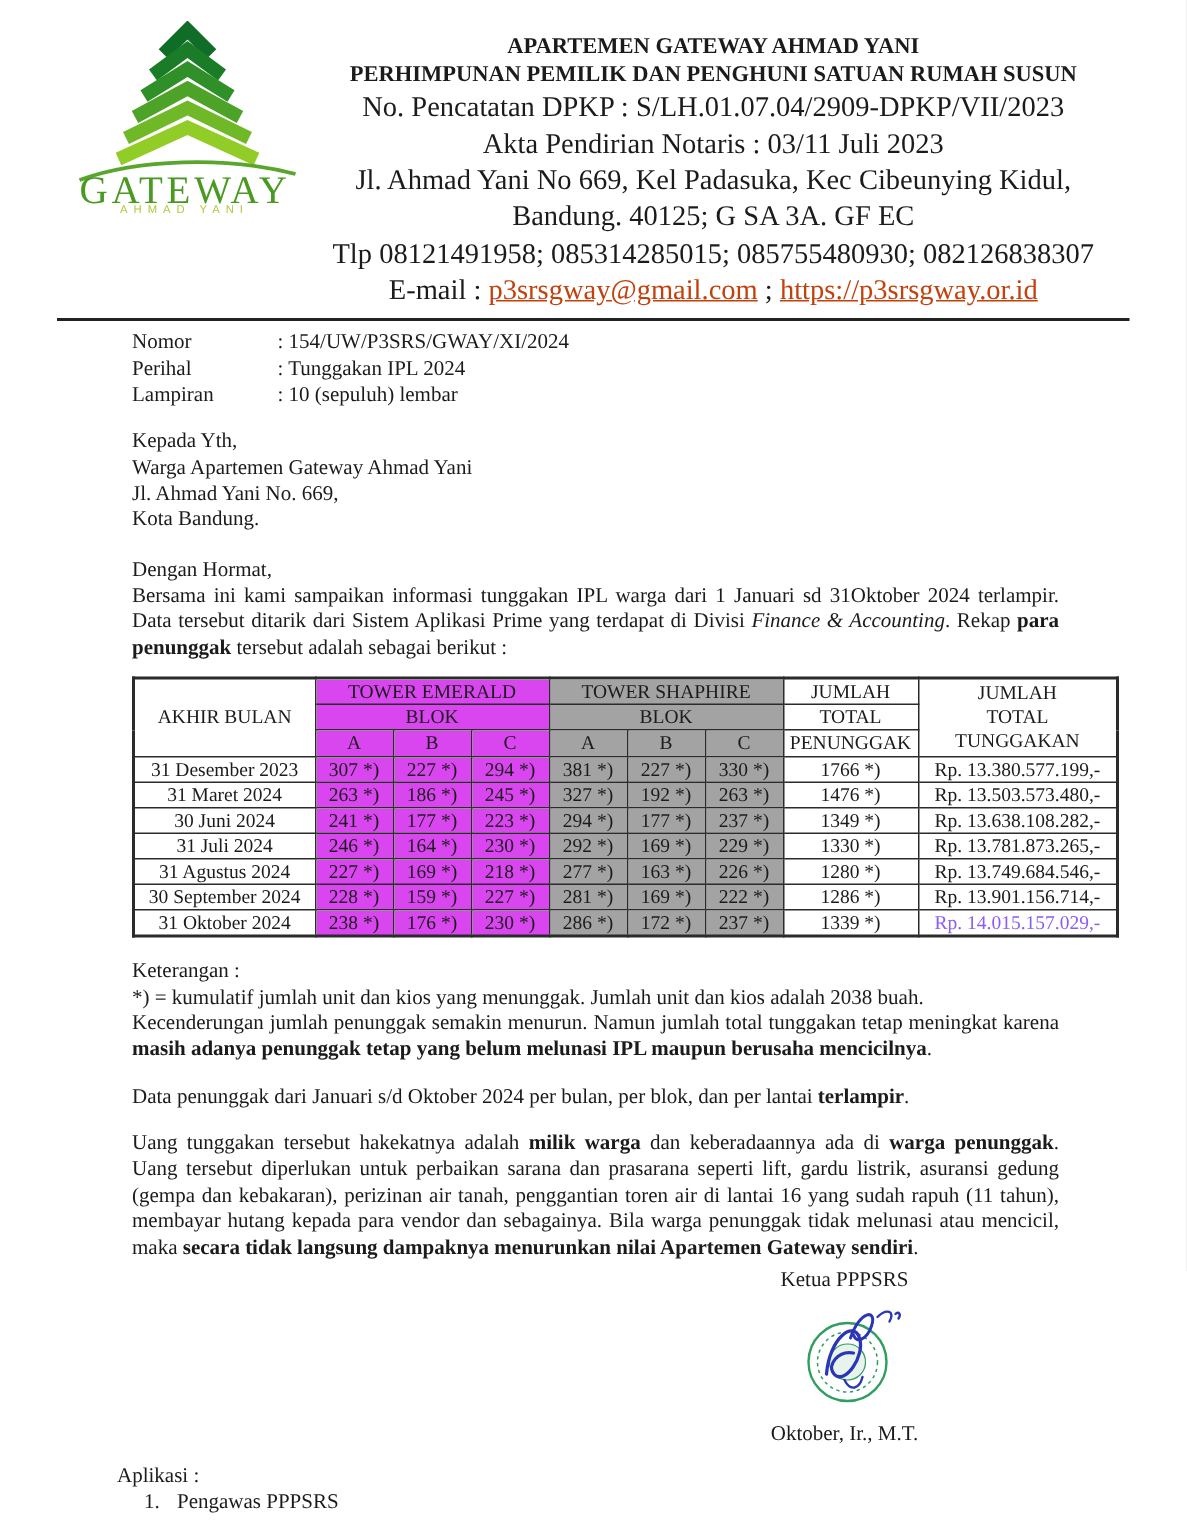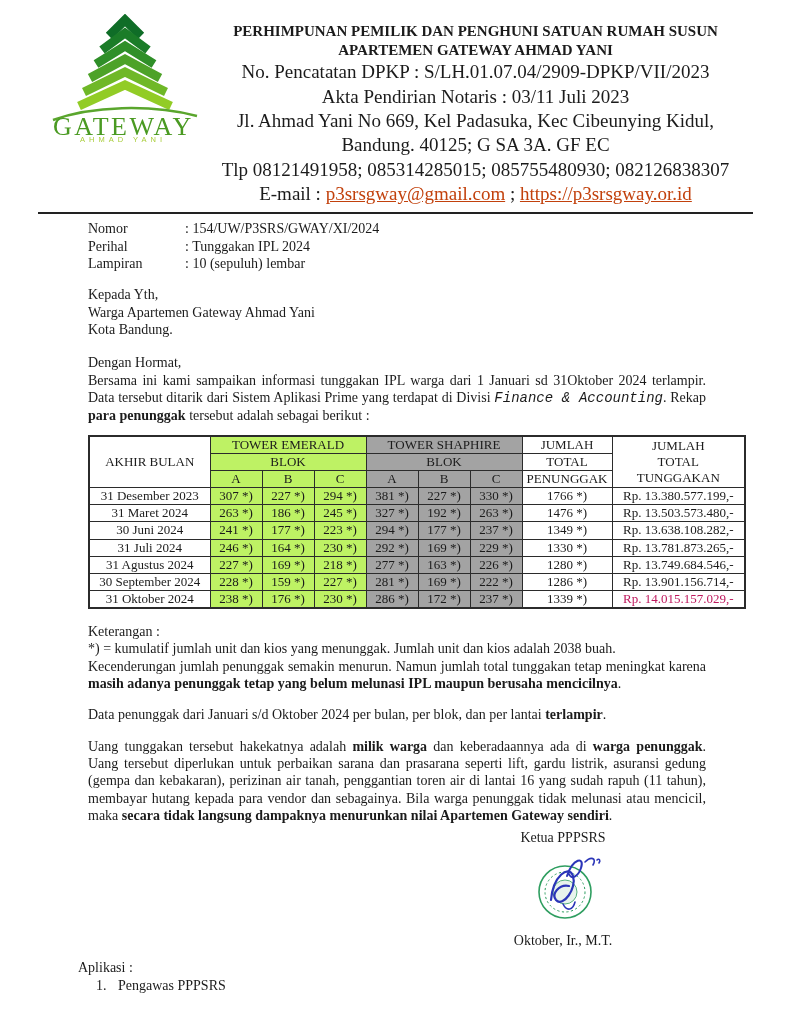--- a/index.html
+++ b/index.html
@@ -20,33 +20,33 @@
   
   .content { padding:0 85px 0 88px; font-size:14px; line-height:1.24; }
   .date { padding-left:427px; margin-top:10px; white-space:nowrap; }
   .meta { margin-top:6px; }
   .meta-row { display:flex; }
   .meta-label { width:97px; flex:0 0 97px; }
   .recipient { margin-top:14px; }
   .salutation { margin-top:16px; }
   .para { text-align:justify; }
   .b { font-weight:bold; }
-  .i { font-style:italic;font-family:Liberation Mono, monospace; }
+  .i { font-style:italic; }
   
   table.tbl { border-collapse:collapse; margin:10px 0 0 0; table-layout:fixed;
               font-size:13px; width:656px; border:2px solid #2b2b2b; }
   .tbl th, .tbl td { border:1px solid #2b2b2b; font-weight:normal; text-align:center;
                      height:16px; padding:0 2px; overflow:hidden; white-space:nowrap; }
   .col-month { width:121px; } .col-abc { width:52px; }
   .col-pen { width:90px; } .col-tot { width:133px; }
-  .c-green { background:#bef264; }
+  .c-green { background:#d946ef; }
   .c-blue  { background:#a3a3a3; }
   .c-month { text-align:left; padding-left:5px; }
   .c-tot { text-align:left; padding-left:8px; }
-  .hl { color:#be185d; font-weight:bold; }
+  .hl { color:#8b5cf6; font-weight:bold; }
   
   .block { margin-top:14px; }
   
   .sign-block { margin-left:370px; width:210px; text-align:center; margin-top:4px; }
   .stamp-wrap { height:86px; position:relative; }
   .stamp-wrap svg { position:absolute; left:65px; top:4px; }
   
   .tembusan { margin-top:10px; margin-left:-10px; }
   .tembusan-items { margin-left:14px; }
   .tembusan-row { display:flex; }
@@ -65,22 +65,22 @@
         <polyline points="46,50 75,32 104,50" fill="none" stroke="#2f8f28" stroke-width="9"></polyline>
         <polyline points="40,64 75,45 110,64" fill="none" stroke="#4da228" stroke-width="9"></polyline>
         <polyline points="34,78 75,58 116,78" fill="none" stroke="#6fb827" stroke-width="9"></polyline>
         <polyline points="29,92 75,71 121,92" fill="none" stroke="#92cc26" stroke-width="9"></polyline>
         <path d="M3 106 C 42 92, 100 90, 147 102" fill="none" stroke="#5aa62d" stroke-width="2.5"></path>
         <text x="3" y="121" font-family="Liberation Serif, serif" font-size="26" letter-spacing="2.5" fill="#4a9a22">GATEWAY</text>
         <text x="30" y="128" font-family="Liberation Sans, sans-serif" font-size="7.5" letter-spacing="4" fill="#a9cd3a">AHMAD YANI</text>
       </svg>
     </div>
     <div class="hdr-text">
+      <div class="hdr-title">APARTEMEN GATEWAY AHMAD YANI</div>
       <div class="hdr-title">PERHIMPUNAN PEMILIK DAN PENGHUNI SATUAN RUMAH SUSUN</div>
-      <div class="hdr-title">APARTEMEN GATEWAY AHMAD YANI</div>
       <div class="hdr-line">No. Pencatatan DPKP : S/LH.01.07.04/2909-DPKP/VII/2023</div>
       <div class="hdr-line">Akta Pendirian Notaris : 03/11 Juli 2023</div>
       <div class="hdr-line">Jl. Ahmad Yani No 669, Kel Padasuka, Kec Cibeunying Kidul, Bandung. 40125; G SA 3A.  GF EC</div>
       <div class="hdr-line">Tlp 08121491958; 085314285015; 085755480930; 082126838307</div>
       <div class="hdr-line"><span>E-mail : </span><a href="#">p3srsgway@gmail.com</a><span> ; </span><a href="#">https://p3srsgway.or.id</a></div>
     </div>
   </div>
   <div class="rule"></div>
 
   <div class="content">
@@ -97,20 +97,21 @@
       </div>
       <div class="meta-row">
         <span class="meta-label">Lampiran</span>
         <span>: 10 (sepuluh) lembar</span>
       </div>
     </div>
 
     <div class="recipient">
       <div>Kepada Yth,</div>
       <div>Warga Apartemen Gateway Ahmad Yani</div>
+      <div>Jl. Ahmad Yani No. 669,</div>
       <div>Kota Bandung.</div>
     </div>
 
     <div class="salutation">Dengan Hormat,</div>
     <div class="para"><span>Bersama ini kami sampaikan informasi tunggakan IPL warga  dari 1 Januari sd 31Oktober 2024 terlampir. Data tersebut ditarik dari Sistem Aplikasi Prime yang terdapat di Divisi </span><span class="i">Finance &amp; Accounting</span><span>. Rekap </span><span class="b">para penunggak</span><span> tersebut adalah sebagai berikut :</span></div>
 
     <table class="tbl">
       <colgroup>
         <col class="col-month">
           <col class="col-abc">

